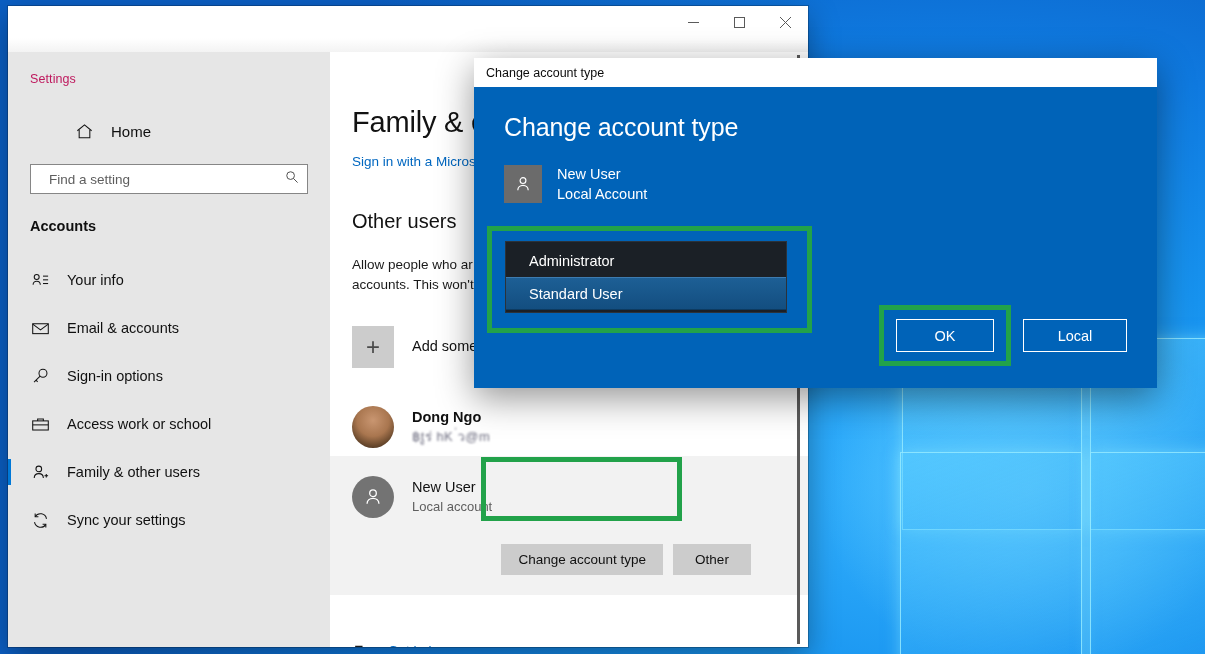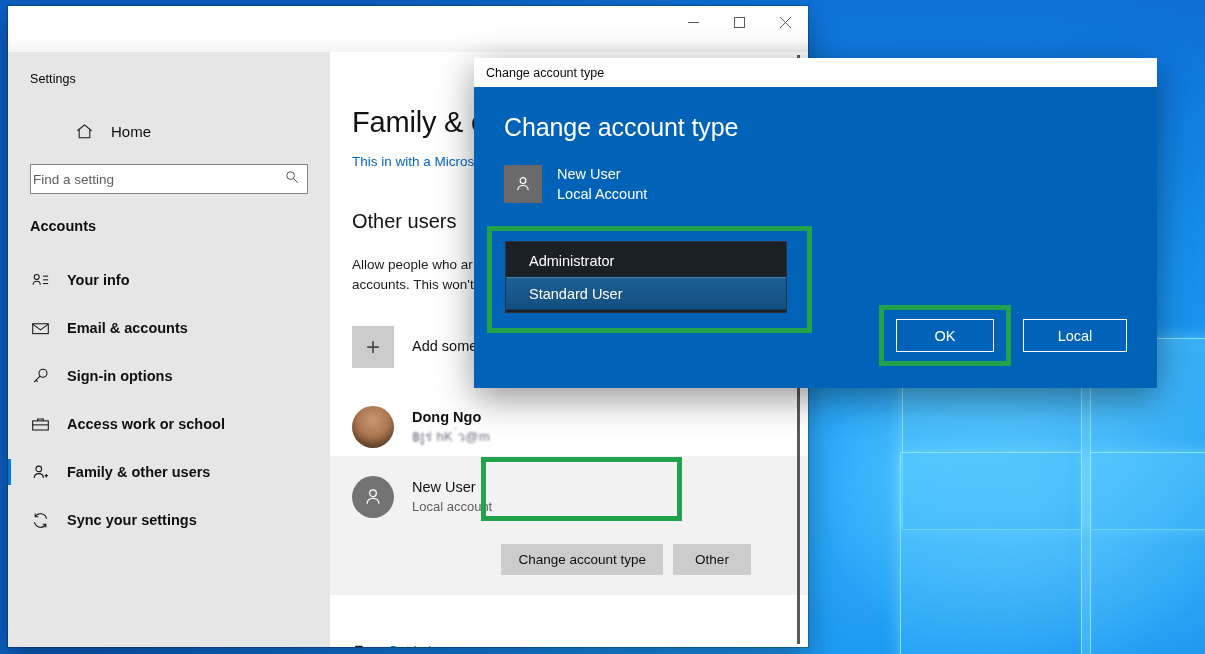--- a/index.html
+++ b/index.html
@@ -69,62 +69,62 @@
   
   #sidebar {
     width: 322px;
     background: #e6e6e6;
     flex: 0 0 auto;
     padding-top: 0;
     position: relative;
   }
   #app-title {
     font-size: 12.5px;
-    color: #000000;
+    color: #be185d;
     padding: 20px 0 0 22px;
     letter-spacing: 0.1px;
   }
   #home-row {
     display: flex; align-items: center;
     height: 38px;
     margin-top: 26px;
     padding-left: 22px;
     gap: 17px;
     cursor: default;
     margin-left: 44px;
   }
   #home-row .nav-label { font-size: 15px; color: #101010; }
 
   #search-wrap {
     margin: 14px 22px 0 22px;
     height: 30px;
     background: #ffffff;
     border: 1px solid #868686;
     display: flex; align-items: center;
-    padding: 0 8px 0 2px;
+    padding: 0 8px 0 18px;
     gap: 28px;
   }
   #search-input {
     flex: 1 1 auto;
     border: none; outline: none;
     font-size: 13.5px;
     color: #1b1b1b;
     background: transparent;
     font-family: "Liberation Sans", sans-serif;
   }
   #search-input::placeholder { color: #5d5d5d; }
 
   #section-heading {
     font-size: 14.5px;
     font-weight: bold;
     color: #101010;
     padding: 24px 0 0 22px;
   }
 
-  #nav-list { margin-top: 22px; font-weight: bold; }
+  #nav-list { margin-top: 22px; }
   .nav-item {
     position: relative;
     display: flex; align-items: center;
     height: 48px;
     padding-left: 22px;
     gap: 17px;
     cursor: default;
   }
   .nav-item .nav-label { font-size: 14.5px; color: #101010; }
   .nav-item.selected::before {
@@ -497,21 +497,21 @@
             </svg>
           </span>
           <span class="nav-label">Sync your settings</span>
         </div>
 
       </div>
     </div>
 
     <div id="content">
       <div id="page-title">Family &amp; o</div>
-      <a class="link-blue">This in with a Micros</a>
+      <a class="link-blue">Sign in with a Micros</a>
       <div id="other-users-heading">Other users</div>
       <div id="allow-text" style="white-space:pre-line;">Allow people who ar
 accounts. This won't</div>
 
       <div class="user-row">
         <span class="sq-avatar">+</span>
         <span class="user-name">Add someon</span>
       </div>
 
       <div class="user-row">

